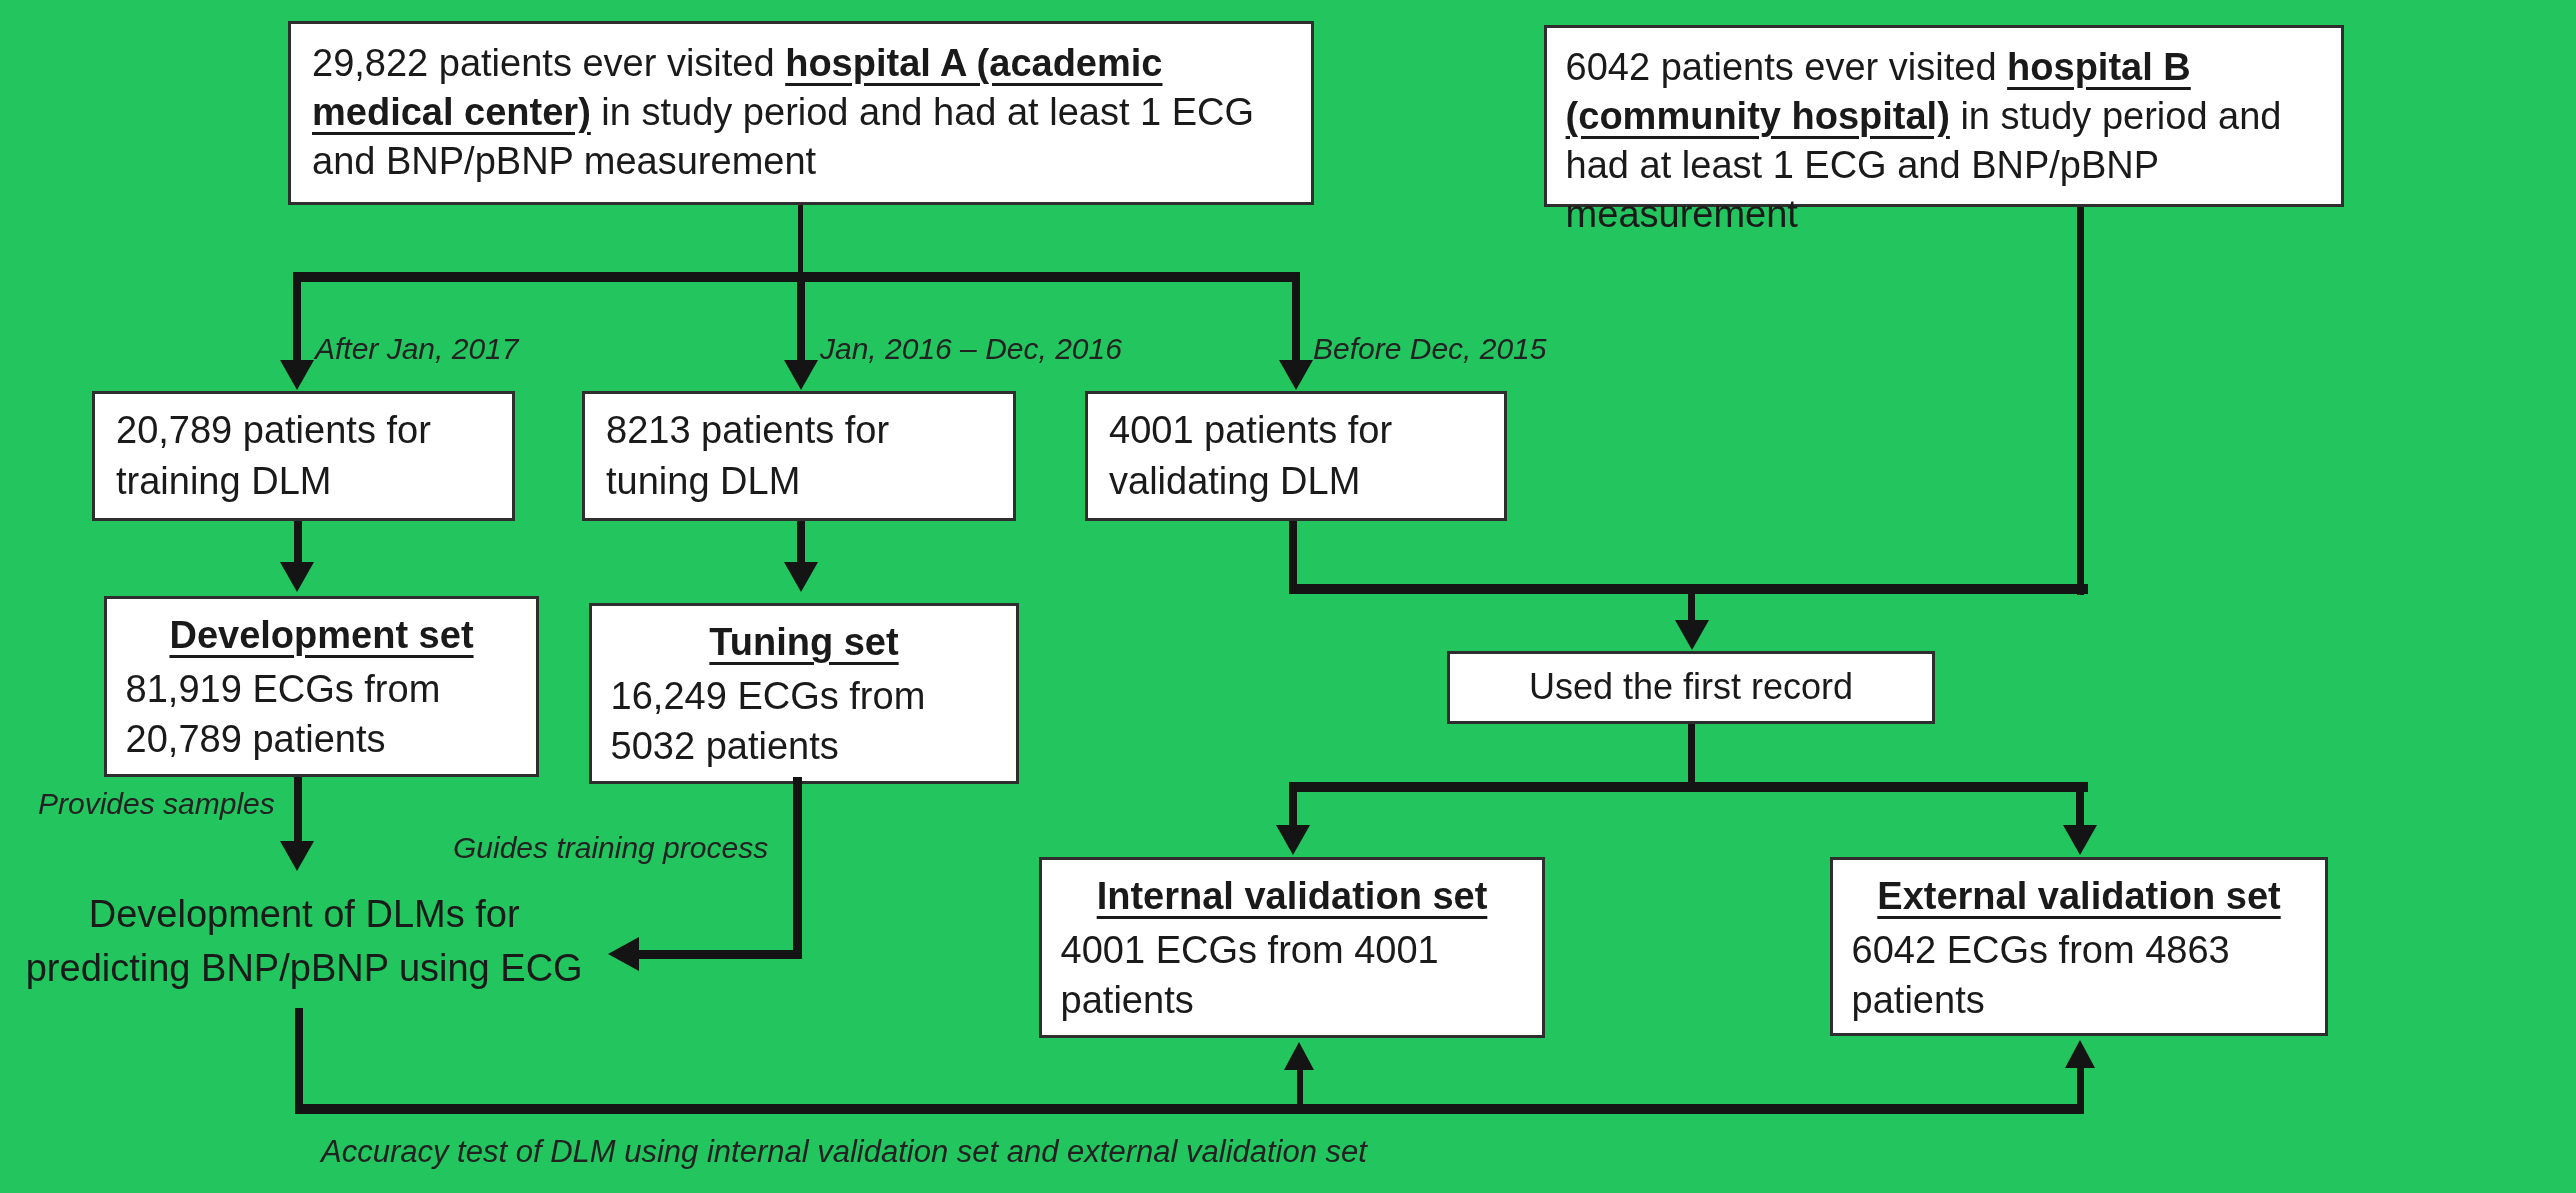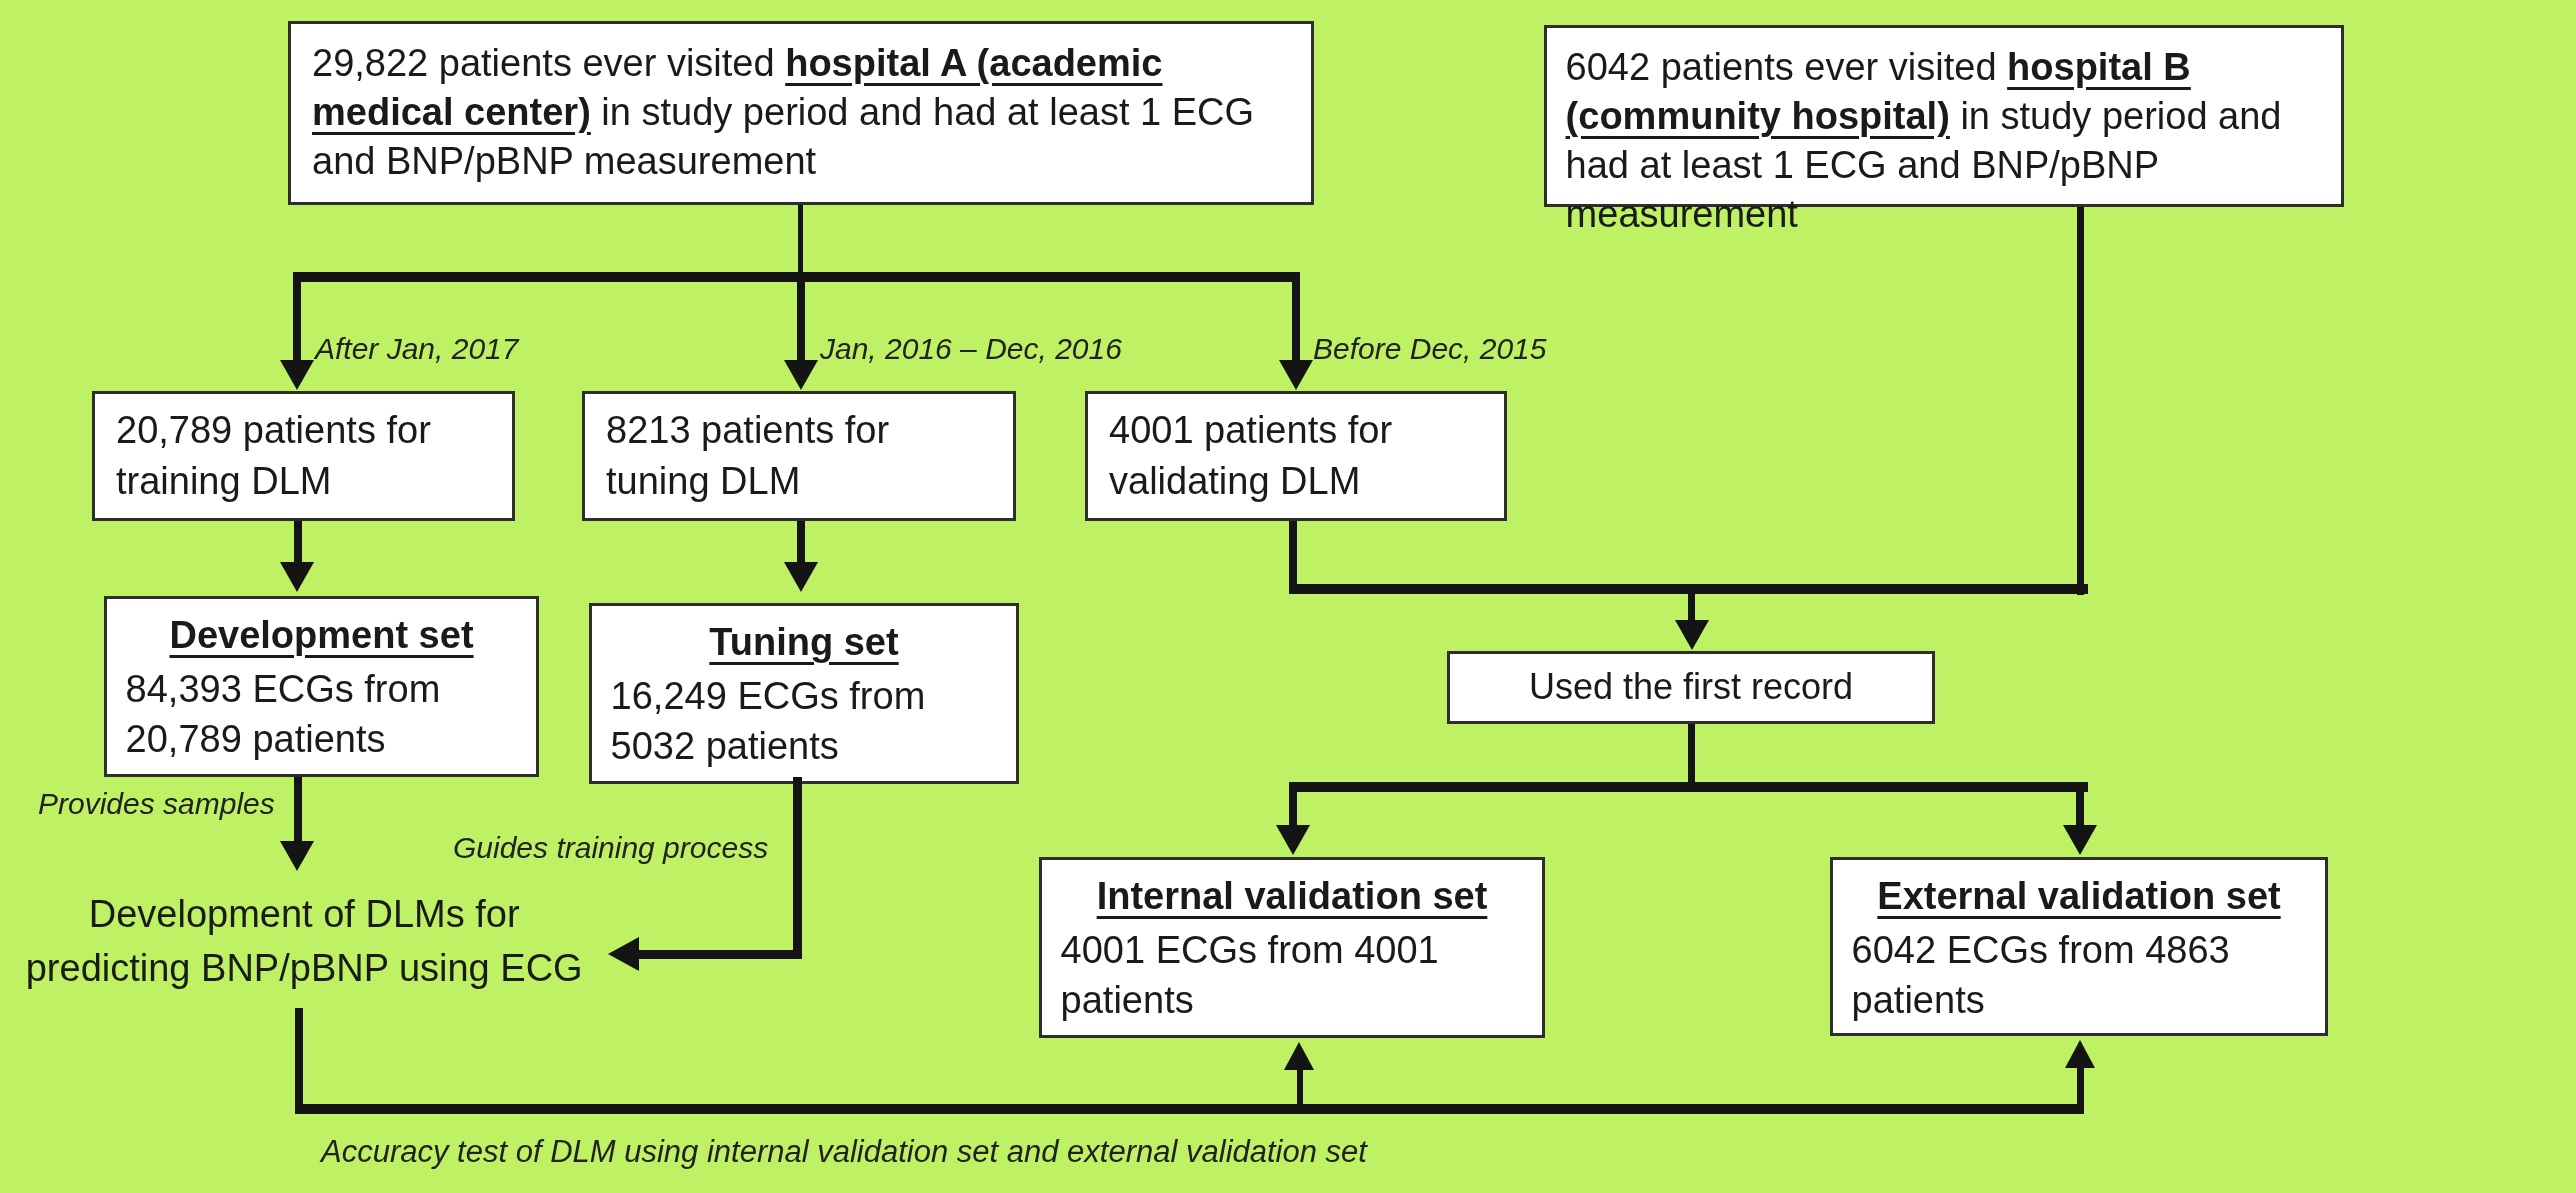--- a/index.html
+++ b/index.html
@@ -1,19 +1,19 @@
 <!DOCTYPE html>
 <html style="font-size:10px"><head>
 <meta charset="utf-8">
 <style>
   html,body{margin:0;padding:0;background:#ffffff;}
   #canvas{
     position:relative;
     width:2576px;height:1193px;
-    background:#bef264;
+    background:#22c55e;
     font-family:"Liberation Sans", sans-serif;
     color:#1a1a1a;
     overflow:hidden;
   }
   .box{
     position:absolute;
     box-sizing:border-box;
     background:#ffffff;
     border:3.1px solid #2e2e2e;
     font-size:38px;
@@ -102,21 +102,21 @@
   </div>
 
   <div class="line" style="left:294px;top:521px;width:8px;height:45px;"></div>
   <div class="arr arr-down" style="left:280px;top:562px;"></div>
   <div class="line" style="left:797px;top:521px;width:8px;height:45px;"></div>
   <div class="arr arr-down" style="left:784px;top:562px;"></div>
 
   <div class="box" style="left:84px;top:596px;width:435px;height:181px;line-height:1.32;margin-left:20px;">
     <div class="inner" style="padding:11.2px 18.6px;">
       <div class="set-title"><span>Development set</span></div>
-      <div>84,393 ECGs from</div>
+      <div>81,919 ECGs from</div>
       <div>20,789 patients</div>
     </div>
   </div>
   <div class="box" style="left:589px;top:596px;width:430px;height:181px;line-height:1.32;margin-top:7px;">
     <div class="inner" style="padding:11.2px 18.6px;">
       <div class="set-title"><span>Tuning set</span></div>
       <div>16,249 ECGs from</div>
       <div>5032 patients</div>
     </div>
   </div>

